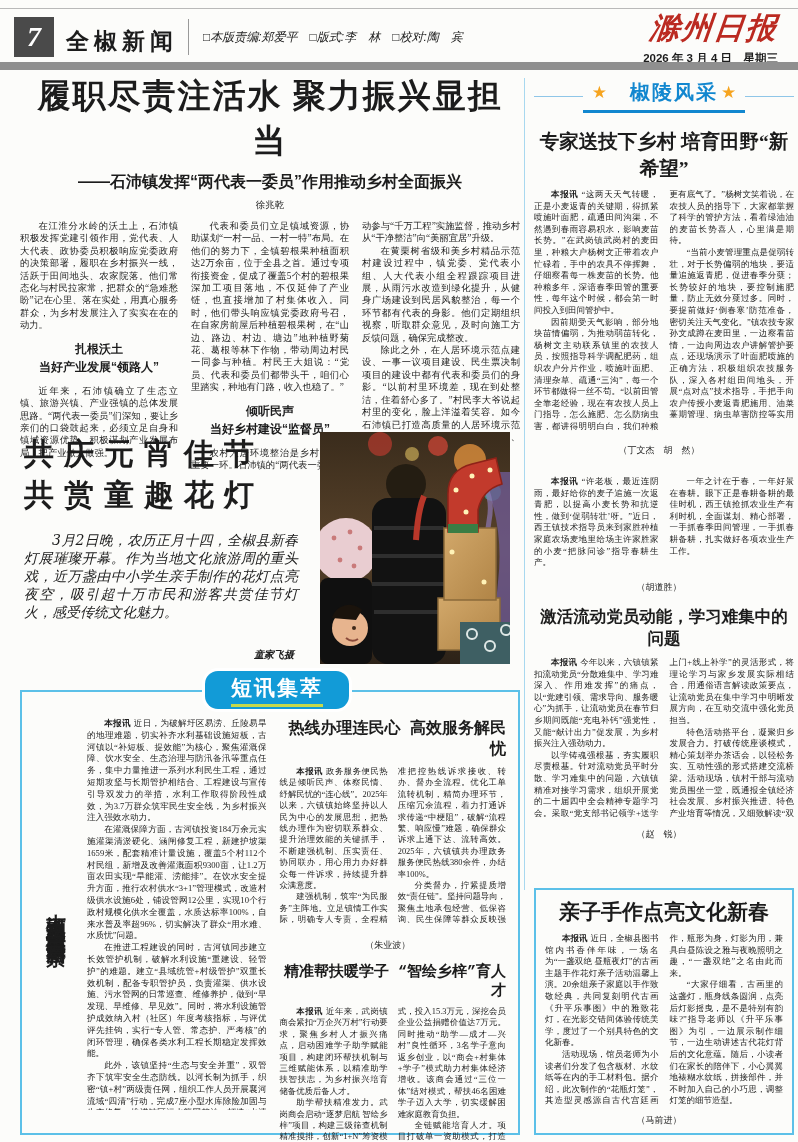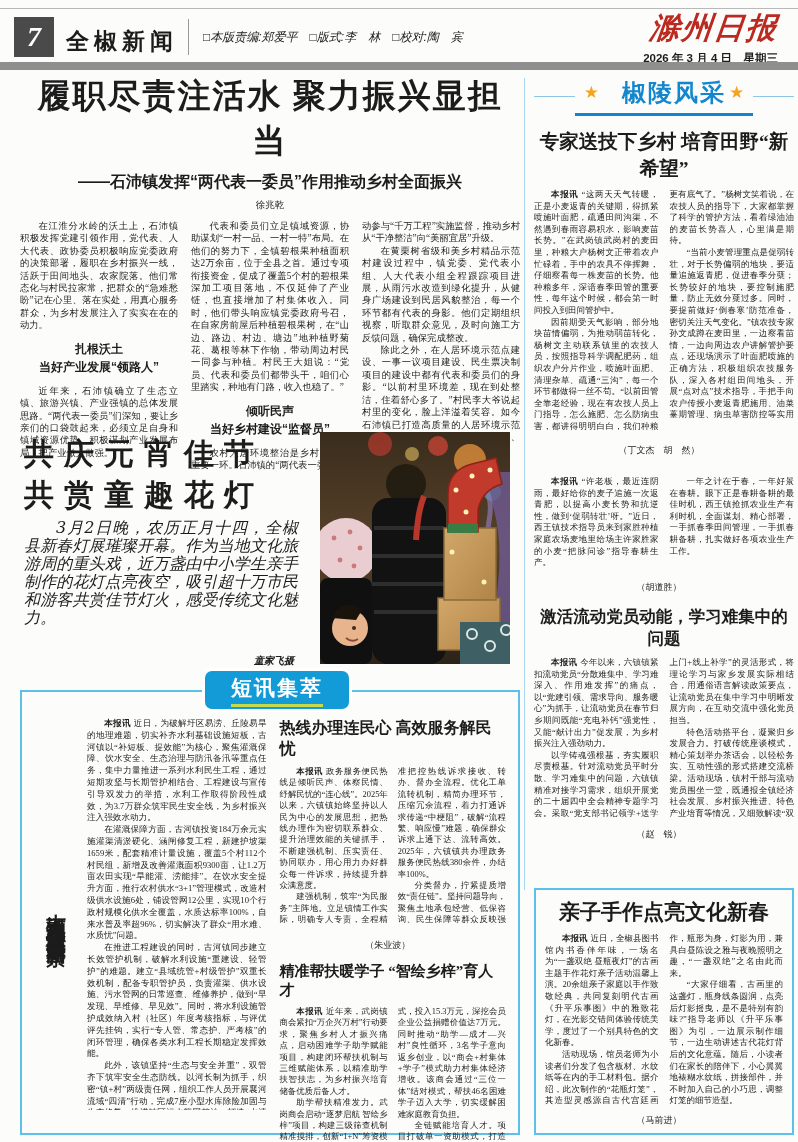--- a/index.html
+++ b/index.html
@@ -36,56 +36,56 @@
   #lead .title{text-align:center;font-size:33px;font-weight:bold;letter-spacing:2px;font-family:"Liberation Serif",serif;}
   #lead .subtitle{text-align:center;font-size:16px;font-weight:bold;margin-top:8px;font-family:"Liberation Sans",sans-serif;}
   #lead .author{text-align:center;font-size:9.5px;margin-top:6px;}
   #lead .lead-body{margin-top:8px;height:256px;column-count:3;column-gap:13px;overflow:hidden;}
   .lead-body .bp{font-size:9.3px;line-height:12.4px;}
 
   
   #photo-story{position:absolute;left:20px;top:432px;width:500px;height:232px;display:flex;}
   .ps-left{width:300px;padding:2px 14px 0 4px;}
   .ps-title{font-size:30px;font-weight:bold;letter-spacing:10px;line-height:1.35;font-family:"Liberation Serif",serif;}
-  .ps-caption{margin-top:4px;font-size:16px;line-height:18px;font-style:italic;text-align:justify;text-indent:2em;
+  .ps-caption{margin-top:16px;font-size:14px;line-height:18px;font-style:italic;text-align:justify;text-indent:2em;
               font-family:"DejaVu Serif",serif;padding-right:8px;}
   .ps-credit{text-align:right;font-weight:bold;font-size:10px;padding-right:12px;font-style:italic;margin-top:27px;}
   .ps-photo{width:190px;height:232px;flex:none;}
 
   
   #briefs{position:absolute;left:20px;top:690px;width:500px;height:445px;border:2px solid var(--lightblue);}
   .briefs-banner{position:absolute;top:-21px;left:183px;width:144px;height:38px;background:var(--bannerbg);
-                 border-radius:7px;display:flex;align-items:center;justify-content:center;
+                 border-radius:13px;display:flex;align-items:center;justify-content:center;
                  box-shadow:0 0 0 3px #fff;}
   .briefs-banner span{color:#fff;font-size:21px;font-weight:bold;letter-spacing:2px;font-family:"Liberation Sans",sans-serif;
                  border-bottom:3px solid var(--underline);padding-bottom:2px;}
   .briefs-inner{display:flex;gap:13px;padding:26px 12px 8px 12px;height:100%;}
   .water-article{width:234px;display:flex;gap:9px;}
   .vtitle{width:44px;text-align:center;}
   .vtitle span{writing-mode:vertical-rl;text-orientation:upright;font-size:19.5px;font-weight:bold;
                letter-spacing:2px;font-family:"Liberation Serif",serif;display:inline-block;height:396px;}
   .water-body{flex:1;height:392px;overflow:hidden;}
   .water-body .bp{font-size:8.6px;line-height:11.8px;}
   .briefs-right{width:228px;}
-  .brief-art .b-head{text-align:left;font-size:16px;font-weight:bold;font-family:Liberation Serif, serif;letter-spacing:0;}
+  .brief-art .b-head{text-align:right;font-size:16px;font-weight:bold;font-family:Liberation Mono, monospace;letter-spacing:0;}
   .brief-art .b-body{margin-top:6px;column-count:2;column-gap:10px;overflow:hidden;}
   .brief-art .b-body .bp{font-size:8.4px;line-height:11.4px;}
   #brief-hotline .b-body{height:170px;}
   #brief-study .b-body{height:146px;}
   #brief-study{margin-top:10px;}
   #brief-study .b-head{font-size:15px;}
 
   
   #vdivider{position:absolute;left:524px;top:78px;width:1px;height:812px;background:#a8d8ef;}
   #right-col{position:absolute;left:534px;top:76px;width:260px;height:1059px;display:flex;flex-direction:column;}
   .jl-banner{display:flex;align-items:center;height:40px;}
   .jl-banner .line{flex:1;height:1px;background:#8fc6e8;}
   .jl-badge{display:flex;align-items:center;padding:0 6px 4px 6px;border-bottom:3px solid var(--blue);}
   .jl-badge .star{color:var(--star);font-size:17px;margin:0 3px;}
-  .jl-badge .jl-text{color:var(--blue);font-size:24px;font-weight:bold;letter-spacing:2px;font-family:Liberation Sans, sans-serif;margin-left:20px;}
+  .jl-badge .jl-text{color:var(--blue);font-size:20px;font-weight:bold;letter-spacing:2px;font-family:Liberation Sans, sans-serif;margin-left:20px;}
   .r-art{margin-top:12px;}
   .r-head{text-align:center;font-weight:bold;font-family:"Liberation Serif",serif;}
   .r-body{margin-top:7px;column-count:2;column-gap:11px;overflow:hidden;}
   .r-body .bp{font-size:8.5px;line-height:11.6px;}
   #art-expert .r-head{font-size:19.5px;}
   #art-expert .r-body{height:252px;}
   #art-spring .r-head{font-size:21px;}
   #art-spring .r-body{height:102px;}
   #art-party .r-head{font-size:16.5px;}
   #art-party .r-body{height:168px;}

